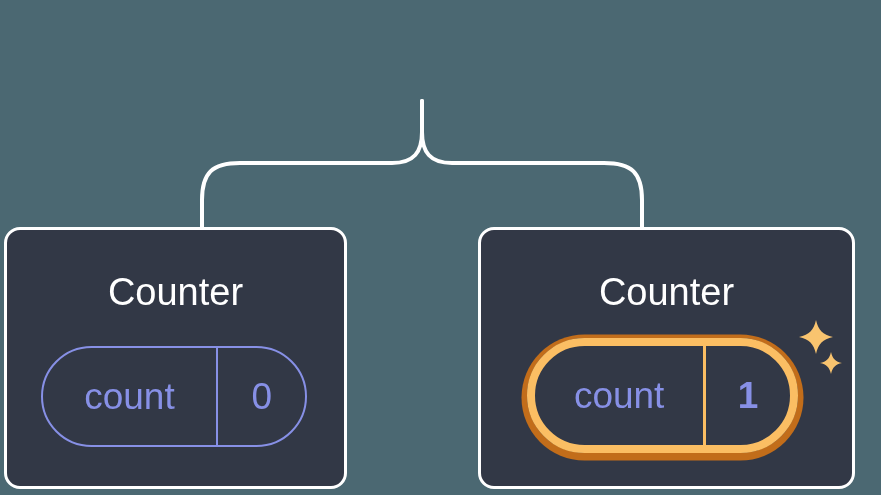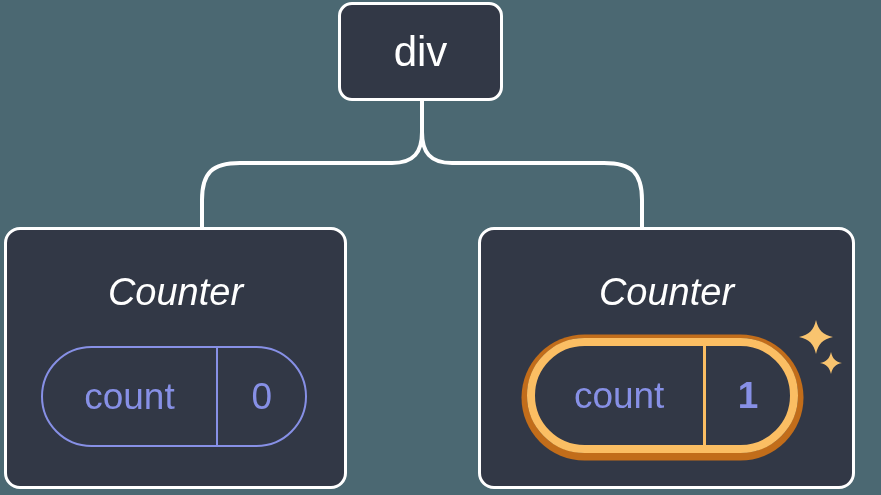--- a/index.html
+++ b/index.html
@@ -55,21 +55,20 @@
   .card-left{left:4px;width:343px;}
   .card-right{left:478px;width:377px;}
   .card-title{
     position:absolute;
     left:0;right:0;top:42px;
     text-align:center;
     color:var(--text);
     font-size:38px;
     font-weight:500;
     line-height:1.1;
-    font-style:italic;
   }
   .pill{
     position:absolute;
     display:flex;
     align-items:stretch;
     overflow:hidden;
     color:var(--purple);
     font-size:37px;
     justify-content:center;
   }
@@ -114,23 +113,20 @@
 </head>
 <body>
 
 <div class="stage">
 
   <svg class="connectors" viewBox="0 0 881 495" xmlns="http://www.w3.org/2000/svg" aria-hidden="true">
     <path d="M422 101 L422 132 C422 152 414 163 392 163 L240 163 C212 163 202 173 202 200 L202 227"></path>
     <path d="M422 101 L422 132 C422 152 430 163 452 163 L604 163 C632 163 642 173 642 200 L642 227"></path>
   </svg>
 
-  <div class="node-root">
-    <span>div</span>
-  </div>
 
   <div class="card card-left">
     <div class="card-title">Counter</div>
     <div class="pill pill-plain">
       <span class="pill-key">count</span>
       <span class="pill-divider"></span>
       <span class="pill-value">0</span>
     </div>
   </div>
 

